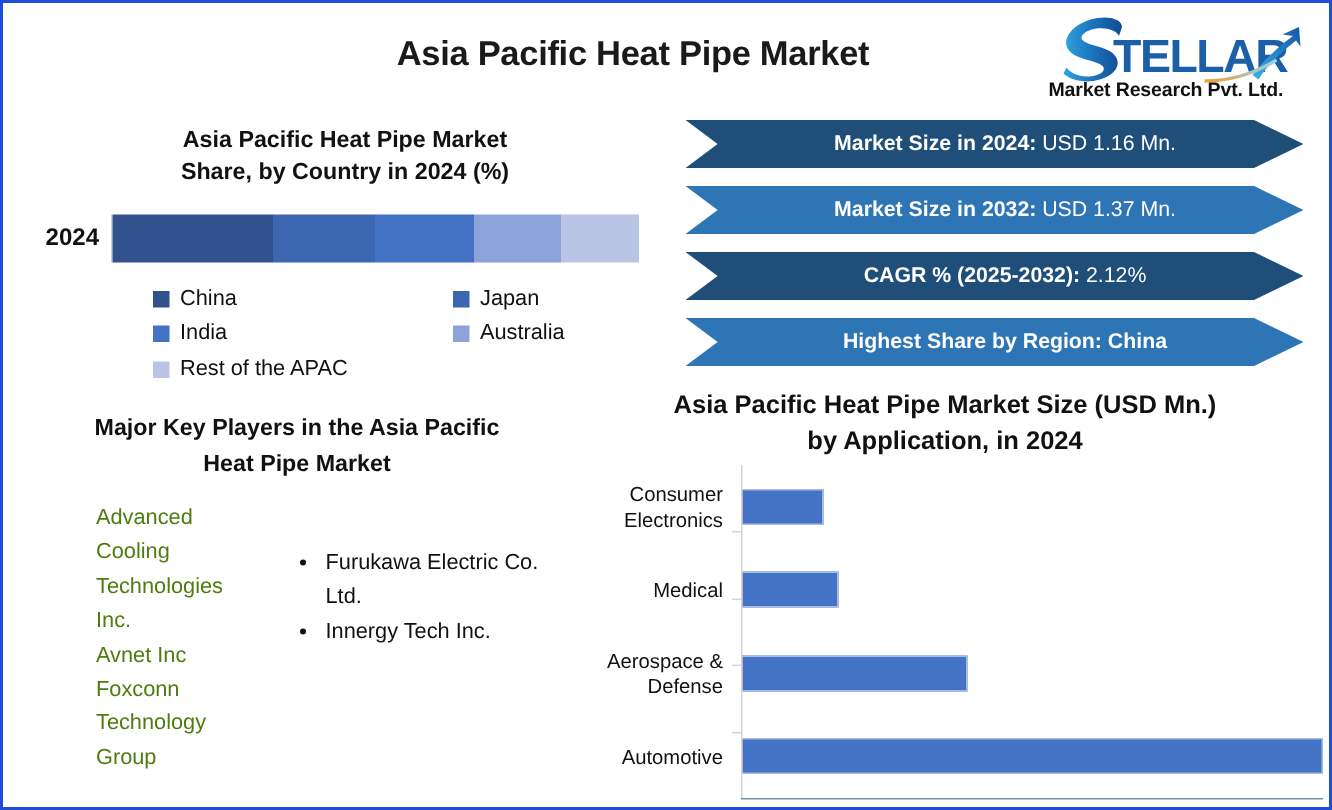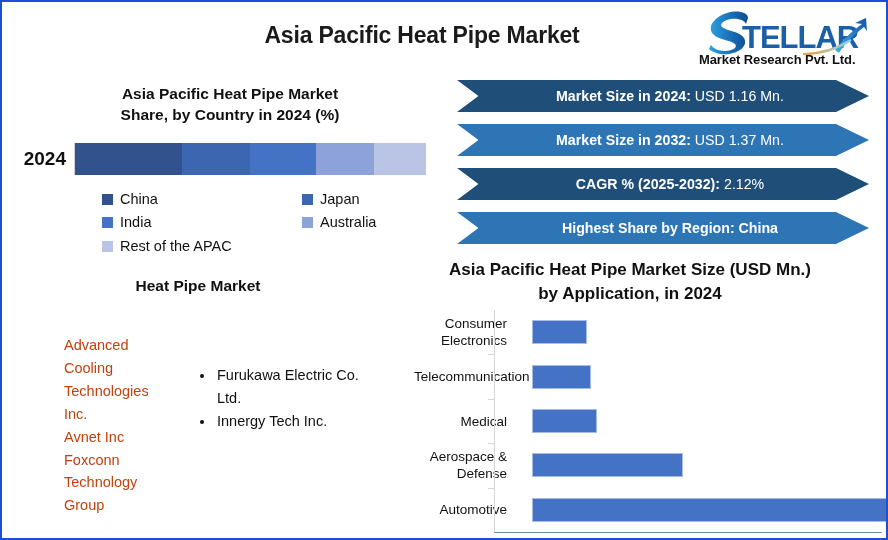--- a/index.html
+++ b/index.html
@@ -46,21 +46,21 @@
     text-align: center; font-size: 15.5px; font-weight: bold; color: #111;
     line-height: 1.35;
   }
   #share-chart .chart-title { padding: 0 40px; }
   #share-bar-row {
     position: absolute; left: 0; top: 56px; width: 440px; height: 38px;
     display: flex; align-items: center;
   }
   #share-bar-label {
     width: 64px; text-align: right; padding-right: 8px;
-    font-size: 19px; font-weight: bold; color: #111;
+    font-size: 16px; font-weight: bold; color: #111;
   }
   #share-bar {
     position: relative; width: 352px; height: 32px;
     display: flex; border-left: 1px solid #d0d0d0;
   }
   .share-seg { height: 100%; }
 
   #share-legend {
     position: absolute; left: 92px; top: 104px; width: 330px;
     display: grid; grid-template-columns: 200px 130px;
@@ -97,21 +97,21 @@
   #key-players-title {
     text-align: center; font-size: 15.5px; font-weight: bold; color: #111;
     line-height: 1.55; padding: 0 6px;
   }
   #players-cols {
     position: absolute; left: 0; top: 60px; width: 352px;
     display: flex;
   }
   #players-col-left {
     width: 150px; padding-left: 42px;
-    font-size: 14.5px; color: #c2410c; line-height: 1.58;
+    font-size: 14.5px; color: #4d7c0f; line-height: 1.58;
   }
   #players-col-right {
     width: 200px; padding-left: 30px; padding-top: 30px;
     font-size: 14.5px; color: #111; line-height: 1.58;
   }
   #players-col-left .player-plain { display: block; }
   #players-col-right ul { list-style: disc; margin: 0; padding-left: 13px; }
   #players-col-right li { padding-left: 2px; }
 
   
@@ -127,22 +127,22 @@
     position: absolute; left: 0; top: 52px; width: 506px; height: 222px;
   }
   #app-rows {
     position: absolute; left: 0; top: 0; width: 506px; height: 222px;
     display: flex; flex-direction: column;
   }
   .app-row {
     flex: 1 1 0; display: flex; align-items: center; min-height: 0;
   }
   .app-cat {
-    width: 118px; flex: 0 0 118px; text-align: right; padding-right: 25px;
-    font-size: 13.5px; color: #111; line-height: 1.26; margin-left: 38px;
+    width: 118px; flex: 0 0 118px; text-align: right; padding-right: 12px;
+    font-size: 13.5px; color: #111; line-height: 1.26;
   }
   .app-track {
     position: relative; flex: 1 1 auto; height: 100%;
     display: flex; align-items: center;
   }
   .app-bar {
     height: 24px; background: #4472c4; border: 1px solid #a7bce4;
   }
   #app-axis {
     position: absolute; left: 118px; top: 0; width: 1px; height: 222px;
@@ -244,20 +244,21 @@
       <div class="banner" style="background: rgb(31, 78, 121);">
         <div class="banner-inner"><span class="lbl">CAGR % (2025-2032):</span><span class="val"> 2.12%</span></div>
       </div>
       <div class="banner solid" style="background: rgb(46, 117, 182);">
         <div class="banner-inner"><span class="lbl">Highest Share by Region: China</span></div>
       </div>
     </div>
 
   <div id="key-players">
     <div id="key-players-title">
+      <div>Major Key Players in the Asia Pacific</div>
       <div>Heat Pipe Market</div>
     </div>
     <div id="players-cols">
       <div id="players-col-left">
           <span class="player-plain">Advanced Cooling Technologies Inc.</span>
           <span class="player-plain">Avnet Inc</span>
           <span class="player-plain">Foxconn Technology Group</span>
         </div>
       <div id="players-col-right">
         <ul>
@@ -272,26 +273,20 @@
     <div id="app-chart-title">
       <div>Asia Pacific Heat Pipe Market Size (USD Mn.)</div>
       <div>by Application, in 2024</div>
     </div>
     <div id="app-plot">
       <div id="app-rows">
           <div class="app-row">
             <div class="app-cat">Consumer Electronics</div>
             <div class="app-track">
               <div class="app-bar" style="width: 55.096px; background: rgb(68, 114, 196);"></div>
-            </div>
-          </div>
-          <div class="app-row">
-            <div class="app-cat">Telecommunication</div>
-            <div class="app-track">
-              <div class="app-bar" style="width: 59.364px; background: rgb(68, 114, 196);"></div>
             </div>
           </div>
           <div class="app-row">
             <div class="app-cat">Medical</div>
             <div class="app-track">
               <div class="app-bar" style="width: 65.184px; background: rgb(68, 114, 196);"></div>
             </div>
           </div>
           <div class="app-row">
             <div class="app-cat">Aerospace &amp; Defense</div>

